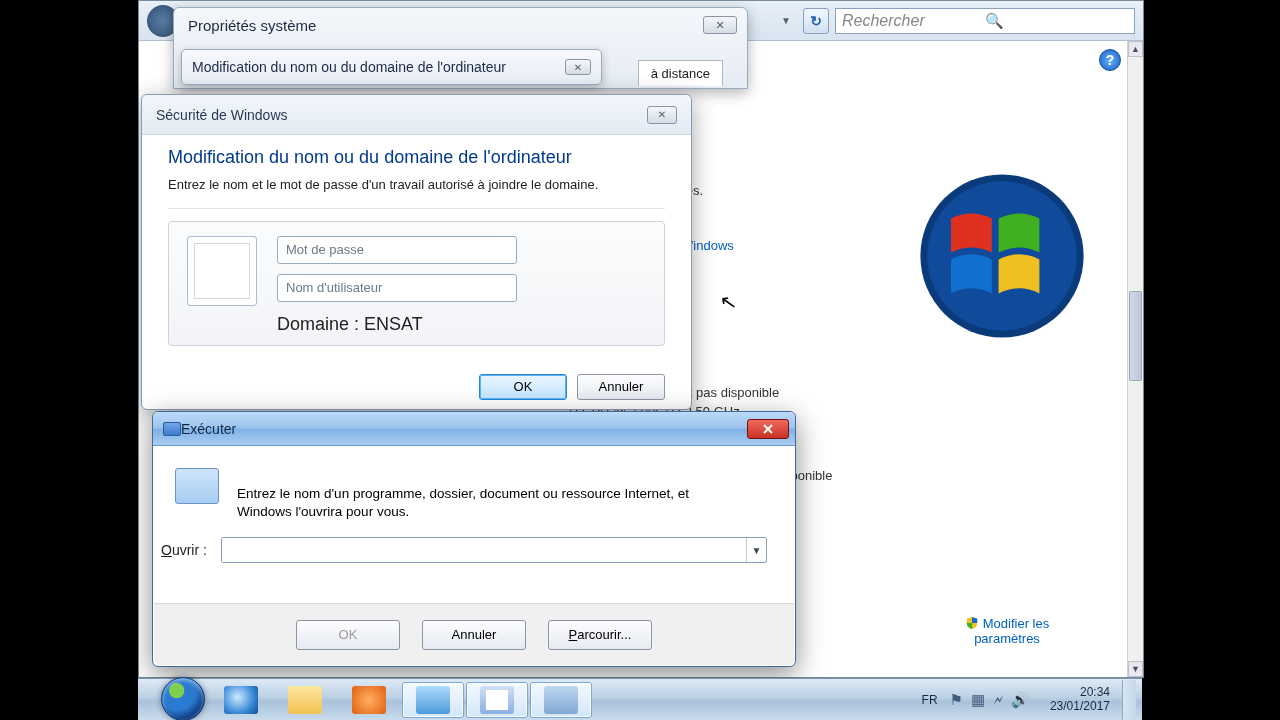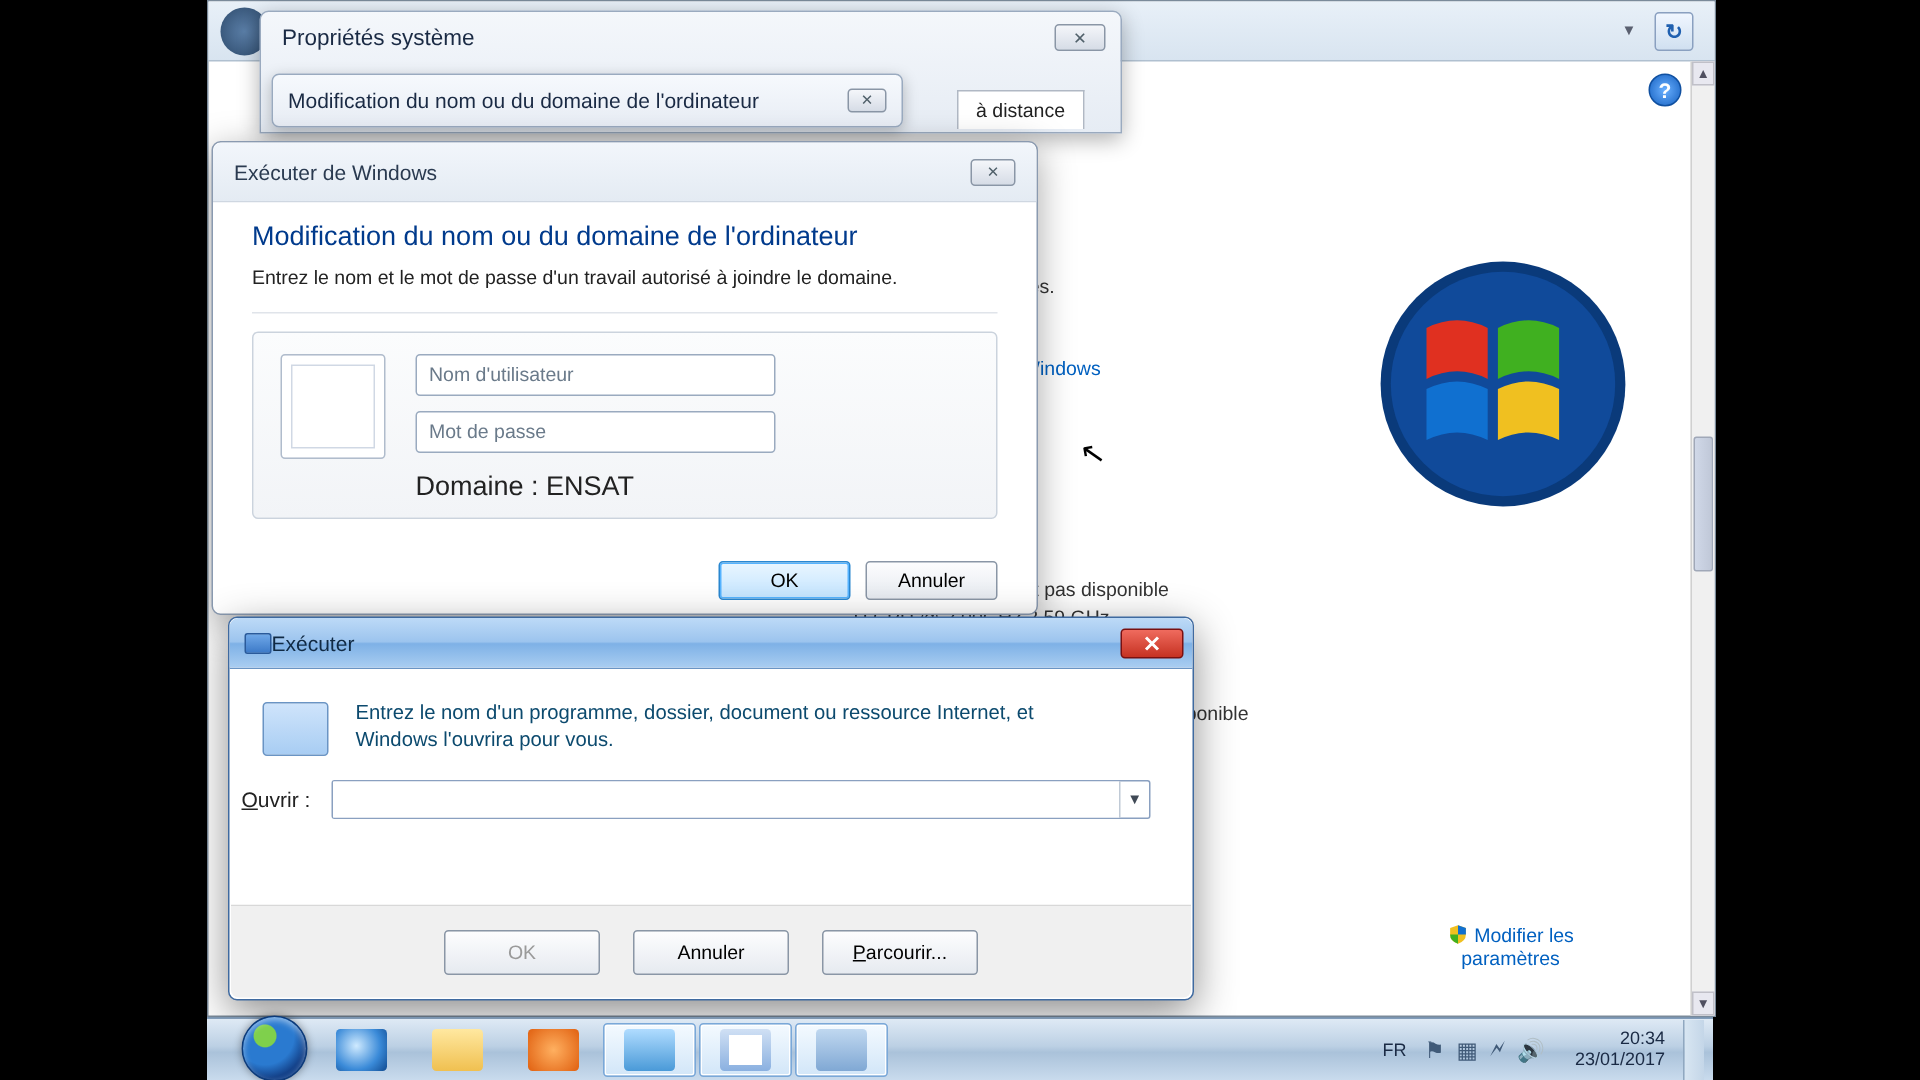--- a/index.html
+++ b/index.html
@@ -101,21 +101,21 @@
     display:flex;align-items:center;padding:0 6px 0 10px;gap:0;
     border-bottom:1px solid #6a94c4;}
   .run-title-icon{width:18px;height:14px;background:linear-gradient(#6fa8e8,#3d7ac8);
     border:1px solid #2a5a9a;border-radius:2px;}
   .run-title-text{font-size:14px;color:#102a44;}
   .run-close{margin-left:auto;width:42px;height:20px;border:1px solid #7a1010;border-radius:3px;
     background:linear-gradient(#ef6b5e,#c63222);display:flex;align-items:center;justify-content:center;}
   .run-body{padding:20px 28px 10px 22px;display:flex;gap:18px;}
   .run-icon{width:44px;height:36px;background:linear-gradient(#cfe4fb,#a8cdf3);
     border:1px solid #6a94c4;border-radius:3px;margin-top:2px;flex-shrink:0;}
-  .run-desc{font-size:13.5px;color:#0c4a6e;line-height:1.35;max-width:510px;}
+  .run-desc{font-size:13.5px;color:#000000;line-height:1.35;max-width:510px;margin-top:19px;}
   .run-row{display:flex;align-items:center;gap:14px;padding:6px 28px 0 8px;}
   .run-label{font-size:14px;color:#222;}
   .run-label u{text-decoration:underline;}
   .run-combo{flex:1;height:26px;border:1px solid #8aa0c0;background:#fff;border-radius:2px;
     display:flex;align-items:center;}
   .run-combo input{flex:1;border:none;outline:none;height:100%;padding:0 6px;font-size:13px;}
   .run-combo-btn{width:20px;height:100%;border-left:1px solid #c0cad6;
     display:flex;align-items:center;justify-content:center;font-size:10px;color:#404a56;}
   .run-footer{position:absolute;left:1px;right:1px;bottom:1px;height:62px;
     background:#f0f0f0;border-top:1px solid #d8d8d8;display:flex;align-items:center;
@@ -160,20 +160,24 @@
 
 <div class="side-dead left"></div>
 <div class="side-dead right"></div>
 
 <div class="explorer">
   <div class="explorer-titlebar">
     <div class="nav-pill"></div>
     <div class="addr-gap"></div>
     <div class="addr-dd">▼</div>
     <div class="refresh-btn">↻</div>
+    <div class="search-box">
+      <span>Rechercher</span>
+      <span class="search-icon">🔍</span>
+    </div>
   </div>
 
   <div class="explorer-body">
     <div class="help-badge">?</div>
 
     <div class="copyright">n. Tous droits réservés.</div>
     <div class="link" style="margin-top:40px">nouvelle édition de Windows</div>
 
     <div class="sys-section" style="margin-top:132px">
       <div>n de l'ordinateur n'est pas disponible</div>
@@ -215,32 +219,32 @@
   <div class="sysprops-close">✕</div>
   <div class="remote-tab">à distance</div>
 </div>
 <div class="rename-strip">
   <span>Modification du nom ou du domaine de l'ordinateur</span>
   <div class="mini-close">✕</div>
 </div>
 
 <div class="cred">
   <div class="cred-title">
-    <span>Exécuter de Windows</span>
+    <span>Sécurité de Windows</span>
     <div class="cred-close">✕</div>
   </div>
   <div class="cred-body">
     <h2 class="cred-h">Modification du nom ou du domaine de l'ordinateur</h2>
     <p class="cred-sub">Entrez le nom et le mot de passe d'un travail autorisé à joindre le domaine.</p>
     <hr class="cred-hr">
     <div class="cred-panel">
       <div class="cred-avatar"></div>
       <div class="cred-fields">
+        <input class="cred-input" type="password" placeholder="Mot de passe" style="">
         <input class="cred-input" placeholder="Nom d'utilisateur" style="">
-        <input class="cred-input" type="password" placeholder="Mot de passe" style="">
         <div class="cred-domain">Domaine : ENSAT</div>
       </div>
     </div>
   </div>
   <div class="cred-buttons">
     <button class="btn btn-primary">OK</button>
     <button class="btn">Annuler</button>
   </div>
 </div>
 

